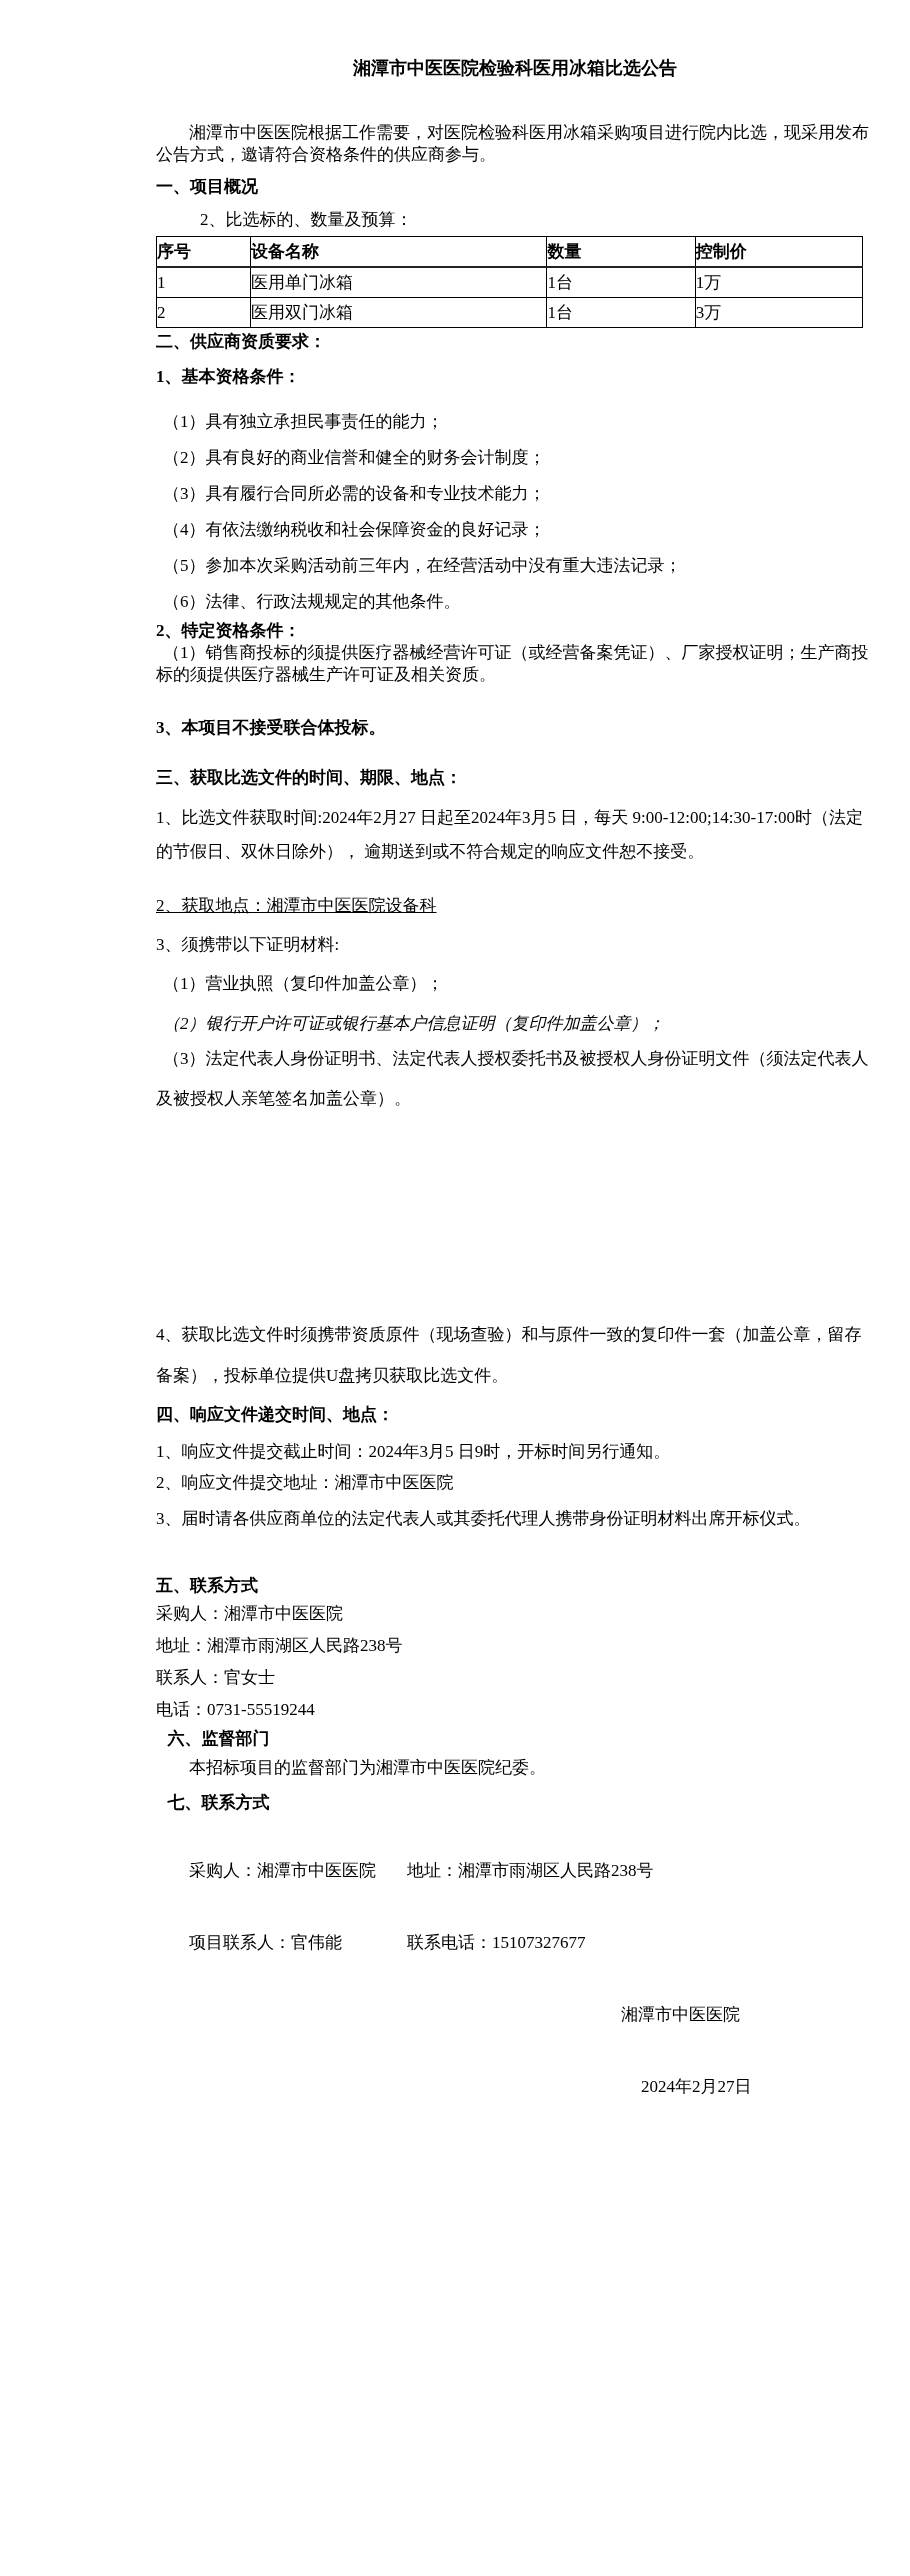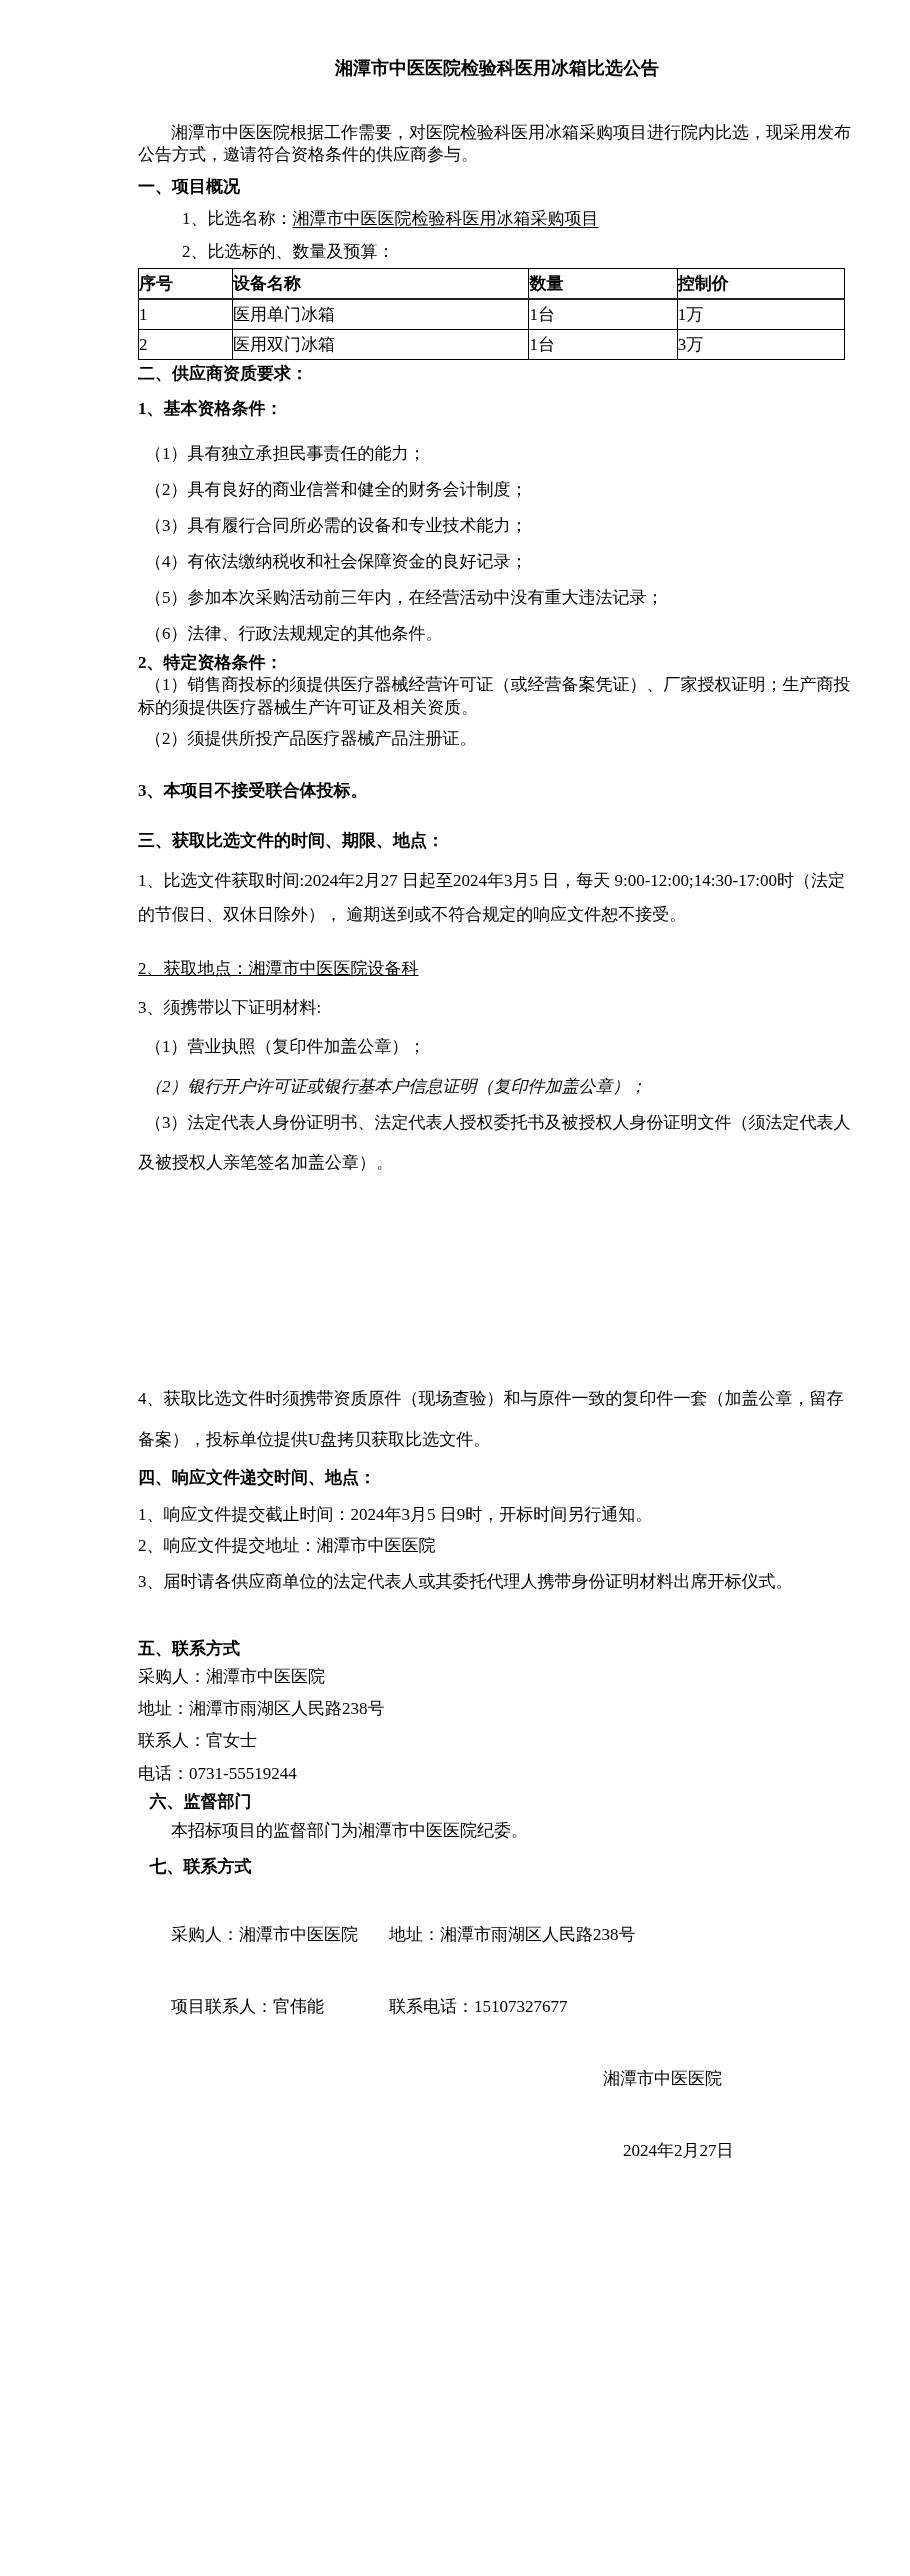--- a/index.html
+++ b/index.html
@@ -8,21 +8,21 @@
     width:910px;
     height:2576px;
     background:#ffffff;
     margin:0 auto;
     overflow:hidden;
     font-family:"Liberation Serif","DejaVu Serif",serif;
     color:#000;
   }
   .content{
     position:absolute;
-    left:138px;
+    left:156px;
     top:0;
     width:718px;
     font-size:17px;
     line-height:23px;
   }
   .doc-title{
     margin-top:56px;
     text-align:center;
     font-weight:bold;
     font-size:18px;
@@ -90,21 +90,20 @@
 
 <div class="page">
   <div class="content">
 
     <div class="doc-title">湘潭市中医医院检验科医用冰箱比选公告</div>
 
     <div class="intro">湘潭市中医医院根据工作需要，对医院检验科医用冰箱采购项目进行院内比选，现采用发布公告方式，邀请符合资格条件的供应商参与。</div>
 
     <div class="h-sec h1">一、项目概况</div>
 
-    <div class="item-name"><span>1、比选名称：</span><u>湘潭市中医医院检验科医用冰箱采购项目</u></div>
 
     <div class="item-budget">2、比选标的、数量及预算：</div>
 
     <table class="goods">
       <colgroup>
           <col style="width:13.3%">
           <col style="width:42%">
           <col style="width:21%">
           <col style="width:23.7%">
         </colgroup>
@@ -137,21 +136,20 @@
 
     <div class="basic-item first">（1）具有独立承担民事责任的能力；</div>
     <div class="basic-item">（2）具有良好的商业信誉和健全的财务会计制度；</div>
     <div class="basic-item">（3）具有履行合同所必需的设备和专业技术能力；</div>
     <div class="basic-item">（4）有依法缴纳税收和社会保障资金的良好记录；</div>
     <div class="basic-item">（5）参加本次采购活动前三年内，在经营活动中没有重大违法记录；</div>
     <div class="basic-item">（6）法律、行政法规规定的其他条件。</div>
 
     <div class="h-sec h2c">2、特定资格条件：</div>
     <div class="special-para">（1）销售商投标的须提供医疗器械经营许可证（或经营备案凭证）、厂家授权证明；生产商投标的须提供医疗器械生产许可证及相关资质。</div>
-    <div class="special-2">（2）须提供所投产品医疗器械产品注册证。</div>
 
     <div class="h-nojoint">3、本项目不接受联合体投标。</div>
 
     <div class="h-sec h3">三、获取比选文件的时间、期限、地点：</div>
     <div class="s3-item1">1、比选文件获取时间:2024年2月27 日起至2024年3月5 日，每天 9:00-12:00;14:30-17:00时（法定的节假日、双休日除外）， 逾期送到或不符合规定的响应文件恕不接受。</div>
     <div class="s3-item2">2、获取地点：湘潭市中医医院设备科</div>
     <div class="s3-item3">3、须携带以下证明材料:</div>
     <div class="s3-sub1">（1）营业执照（复印件加盖公章）；</div>
     <div class="s3-sub2">（2）银行开户许可证或银行基本户信息证明（复印件加盖公章）；</div>
     <div class="s3-sub3">（3）法定代表人身份证明书、法定代表人授权委托书及被授权人身份证明文件（须法定代表人及被授权人亲笔签名加盖公章）。</div>

